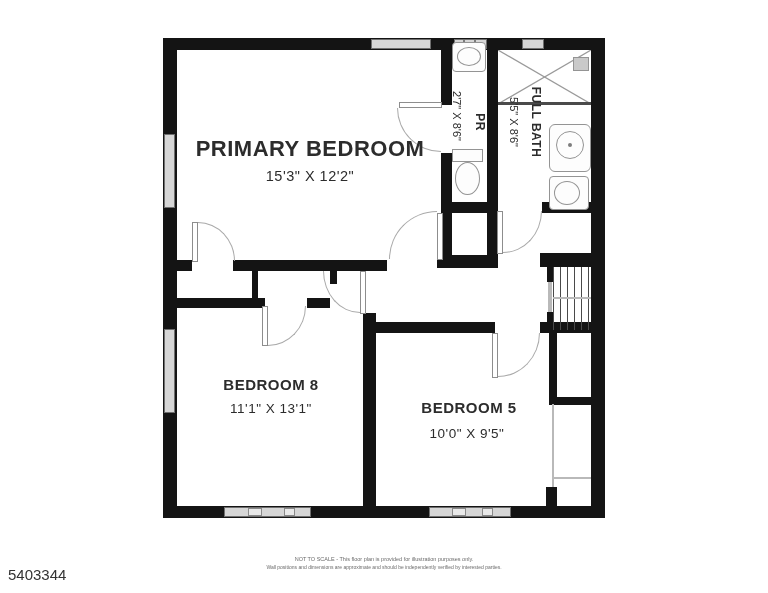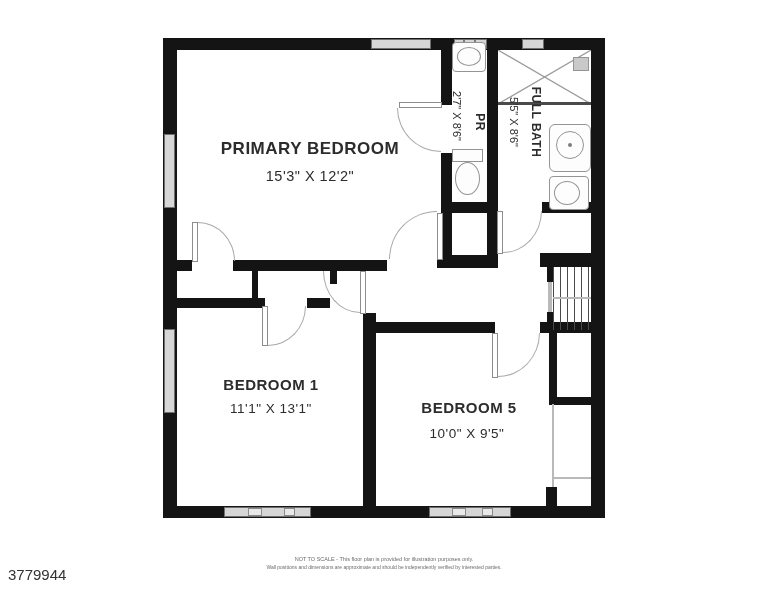--- a/index.html
+++ b/index.html
@@ -18,21 +18,21 @@
   .arc.bl{border-bottom:1px solid #a9a9a9;border-left:1px solid #a9a9a9;border-bottom-left-radius:100%;}
   .fx{position:absolute;border:1px solid #949494;box-sizing:border-box;background:#fdfdfd;}
   .round{border-radius:50%;}
   .r4{border-radius:4px;}
   .r6{border-radius:6px;}
   .line{position:absolute;background:#4a4a4a;}
   .gline{position:absolute;background:#b9b9b9;}
   .lbl{position:absolute;color:#2c2c2c;white-space:nowrap;transform:translate(-50%,-50%);}
   .lbl.rot{transform:translate(-50%,-50%) rotate(90deg);}
   .room-name{font-size:15px;font-weight:600;letter-spacing:0.5px;}
-  .room-name.big{font-size:17px;}
+  .room-name.big{font-size:22px;}
   .room-dims{font-size:13.5px;font-weight:500;letter-spacing:0.5px;}
   .room-dims.big{font-size:14.5px;}
   .vtext-name{font-size:12px;font-weight:600;letter-spacing:0.5px;}
   .vtext-dims{font-size:11px;font-weight:500;}
   .mls{position:absolute;left:8px;top:566px;font-size:15px;color:#333;}
   .disc{position:absolute;width:100%;text-align:center;color:#6b6b6b;}
   .disc.l1{top:556px;font-size:5.5px;}
   .disc.l2{top:564px;font-size:5px;}
   svg{position:absolute;}
 </style>
@@ -128,29 +128,29 @@
   <div class="fx round" style="left:554px;top:181px;width:26px;height:24px;"></div>
 
   <div class="fx r4" style="left:452px;top:42px;width:34px;height:30px;"></div>
   <div class="fx round" style="left:457px;top:47px;width:24px;height:19px;"></div>
   <div class="fx" style="left:452px;top:149px;width:31px;height:13px;"></div>
   <div class="fx round" style="left:455px;top:162px;width:25px;height:33px;"></div>
 
   <div class="lbl room-name big" style="left:310px;top:149px;">PRIMARY BEDROOM</div>
   <div class="lbl room-dims big" style="left:310px;top:176px;">15'3" X 12'2"</div>
 
-  <div class="lbl room-name" style="left:271px;top:384px;">BEDROOM 1</div>
+  <div class="lbl room-name" style="left:271px;top:384px;">BEDROOM 8</div>
   <div class="lbl room-dims" style="left:271px;top:408px;">11'1" X 13'1"</div>
 
   <div class="lbl room-name" style="left:469px;top:407px;">BEDROOM 5</div>
   <div class="lbl room-dims" style="left:467px;top:433px;">10'0" X 9'5"</div>
 
   <div class="lbl rot vtext-dims" style="left:457px;top:116px;">2'7" X 8'6"</div>
   <div class="lbl rot vtext-name" style="left:480px;top:122px;">PR</div>
 
   <div class="lbl rot vtext-dims" style="left:514px;top:122px;">5'5" X 8'6"</div>
   <div class="lbl rot vtext-name" style="left:536px;top:122px;">FULL BATH</div>
 
 </div>
 
-<div class="mls">3779944</div>
+<div class="mls">5403344</div>
 <div class="disc l1">NOT TO SCALE - This floor plan is provided for illustration purposes only.</div>
 <div class="disc l2">Wall positions and dimensions are approximate and should be independently verified by interested parties.</div>
 
 </body></html>

